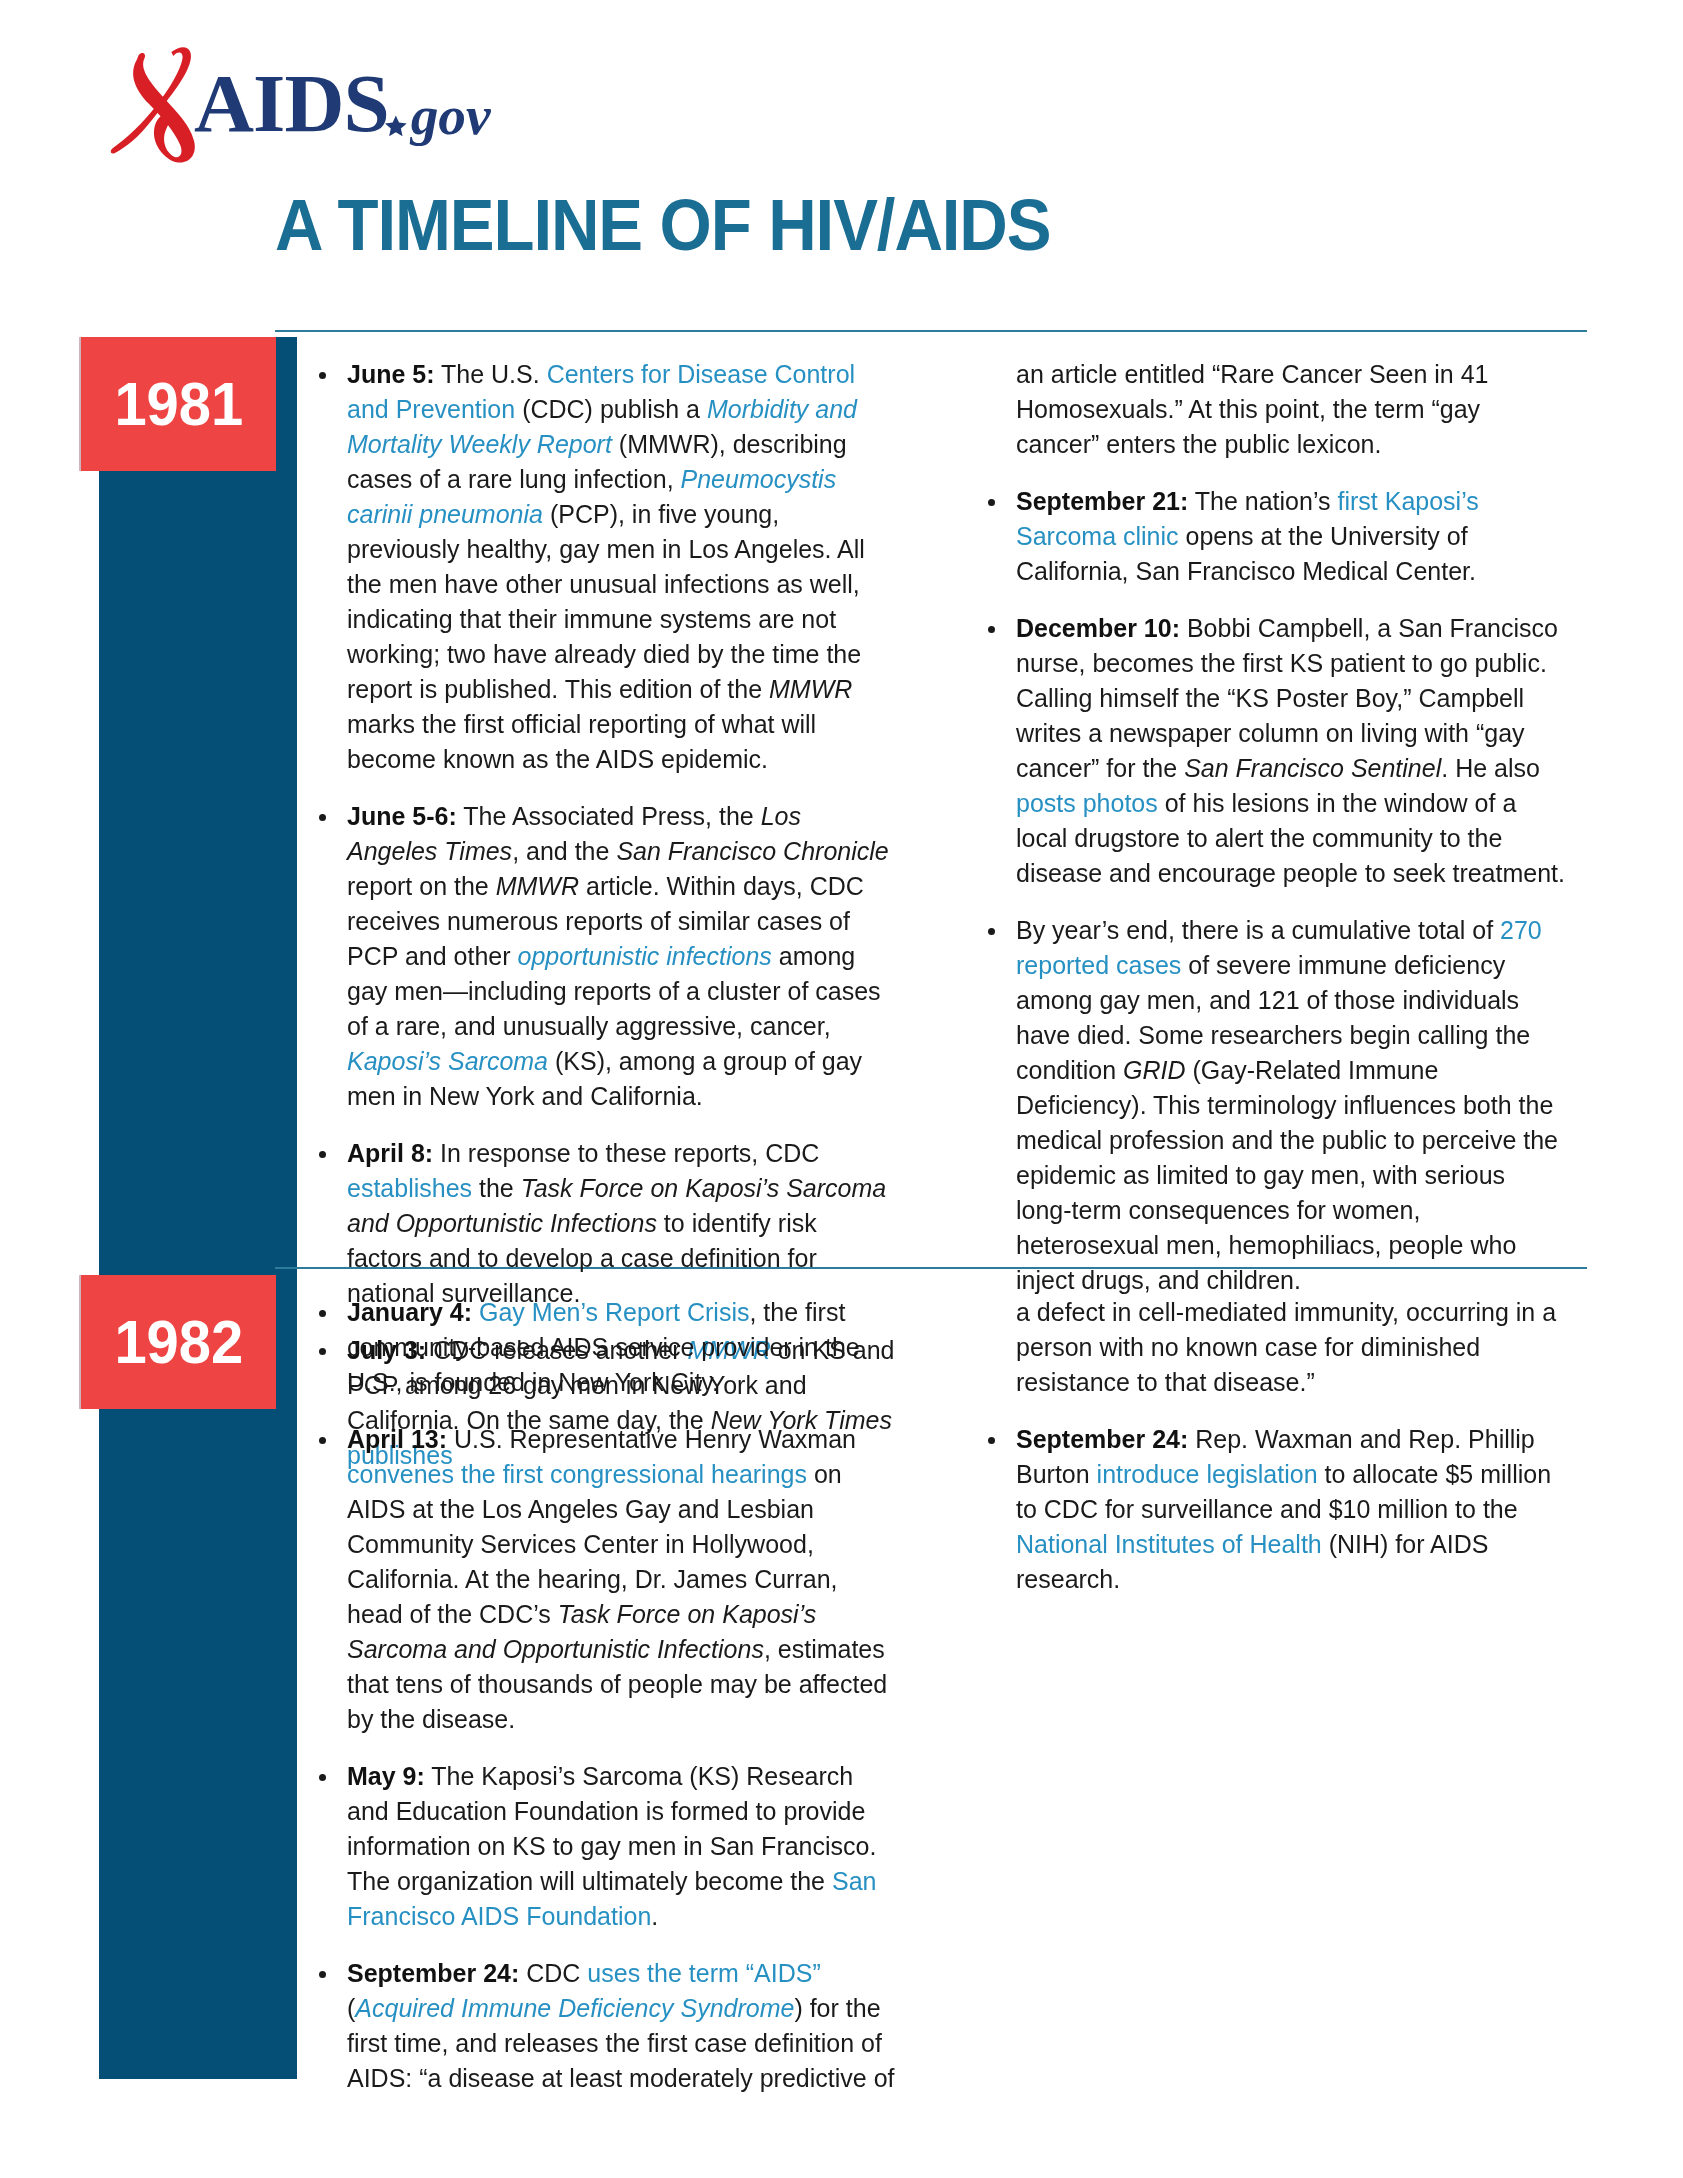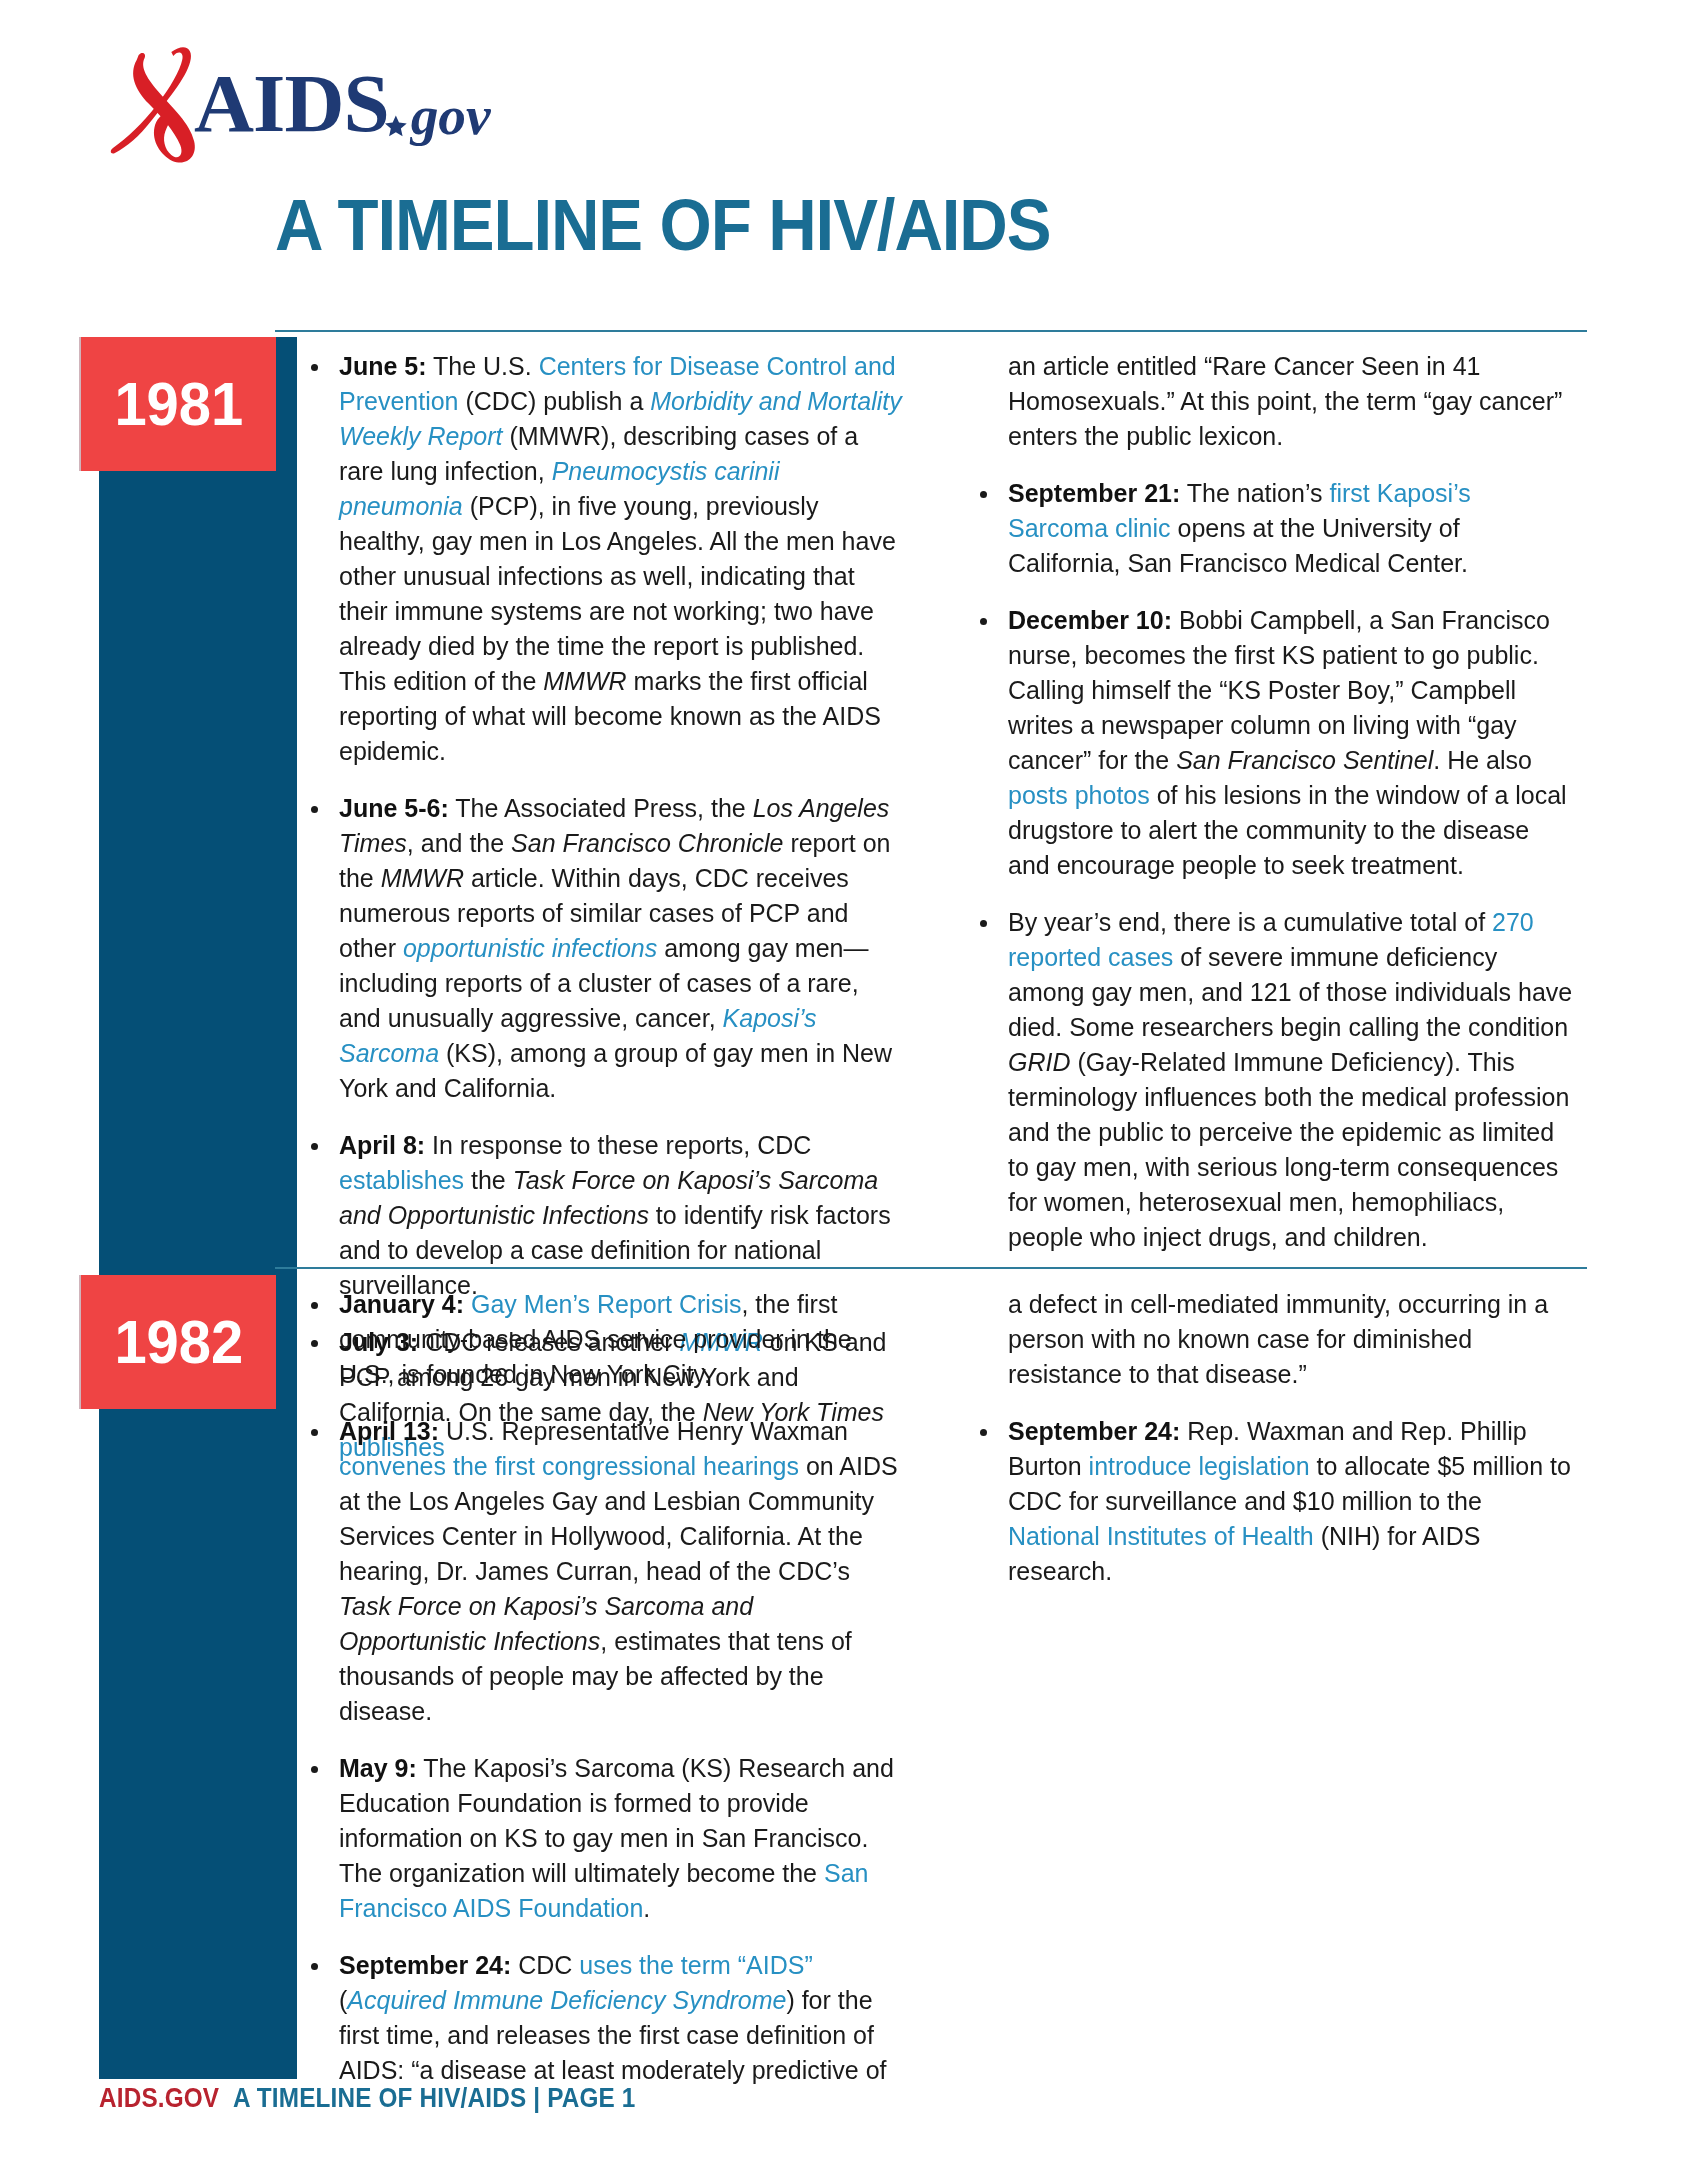--- a/index.html
+++ b/index.html
@@ -50,21 +50,21 @@
   #rule-top{left:275px;top:330px;width:1312px;}
   #rule-mid{left:275px;top:1267px;width:1312px;}
 
   
   .section{position:absolute;left:297px;width:1287px;}
   #section-1981{top:345px;}
   #section-1982{top:1283px;}
   .cols{display:flex;gap:57px;align-items:flex-start;}
   .col{width:612px;}
 
-  ul.events{list-style:none;margin:4px;padding:0;}
+  ul.events{list-style:none;margin:12px;padding:0;}
   ul.events > li{
     position:relative;
     padding-left:38px;
     margin-bottom:22px;
     font-size:25px;
     line-height:35px;
     color:#1a1a1a;
     text-align:left;
     font-family:"Liberation Sans", sans-serif;
   }
@@ -162,18 +162,15 @@
       </div>
       <div class="col">
         <ul class="events">
             <li class="nobullet">a defect in cell-mediated immunity, occurring in a person with no known case for diminished resistance to that disease.”</li>
             <li><b>September 24:</b> Rep. Waxman and Rep. Phillip Burton <span class="lk">introduce legislation</span> to allocate $5 million to CDC for surveillance and $10 million to the <span class="lk">National Institutes of Health</span> (NIH) for AIDS research.</li>
           </ul>
       </div>
     </div>
   </div>
 
-  <div class="footer">
-    <span class="f-red">AIDS.GOV</span><span class="f-teal"> A TIMELINE OF HIV/AIDS | PAGE 1</span>
-  </div>
 
 </div>
 
 
 </body></html>

